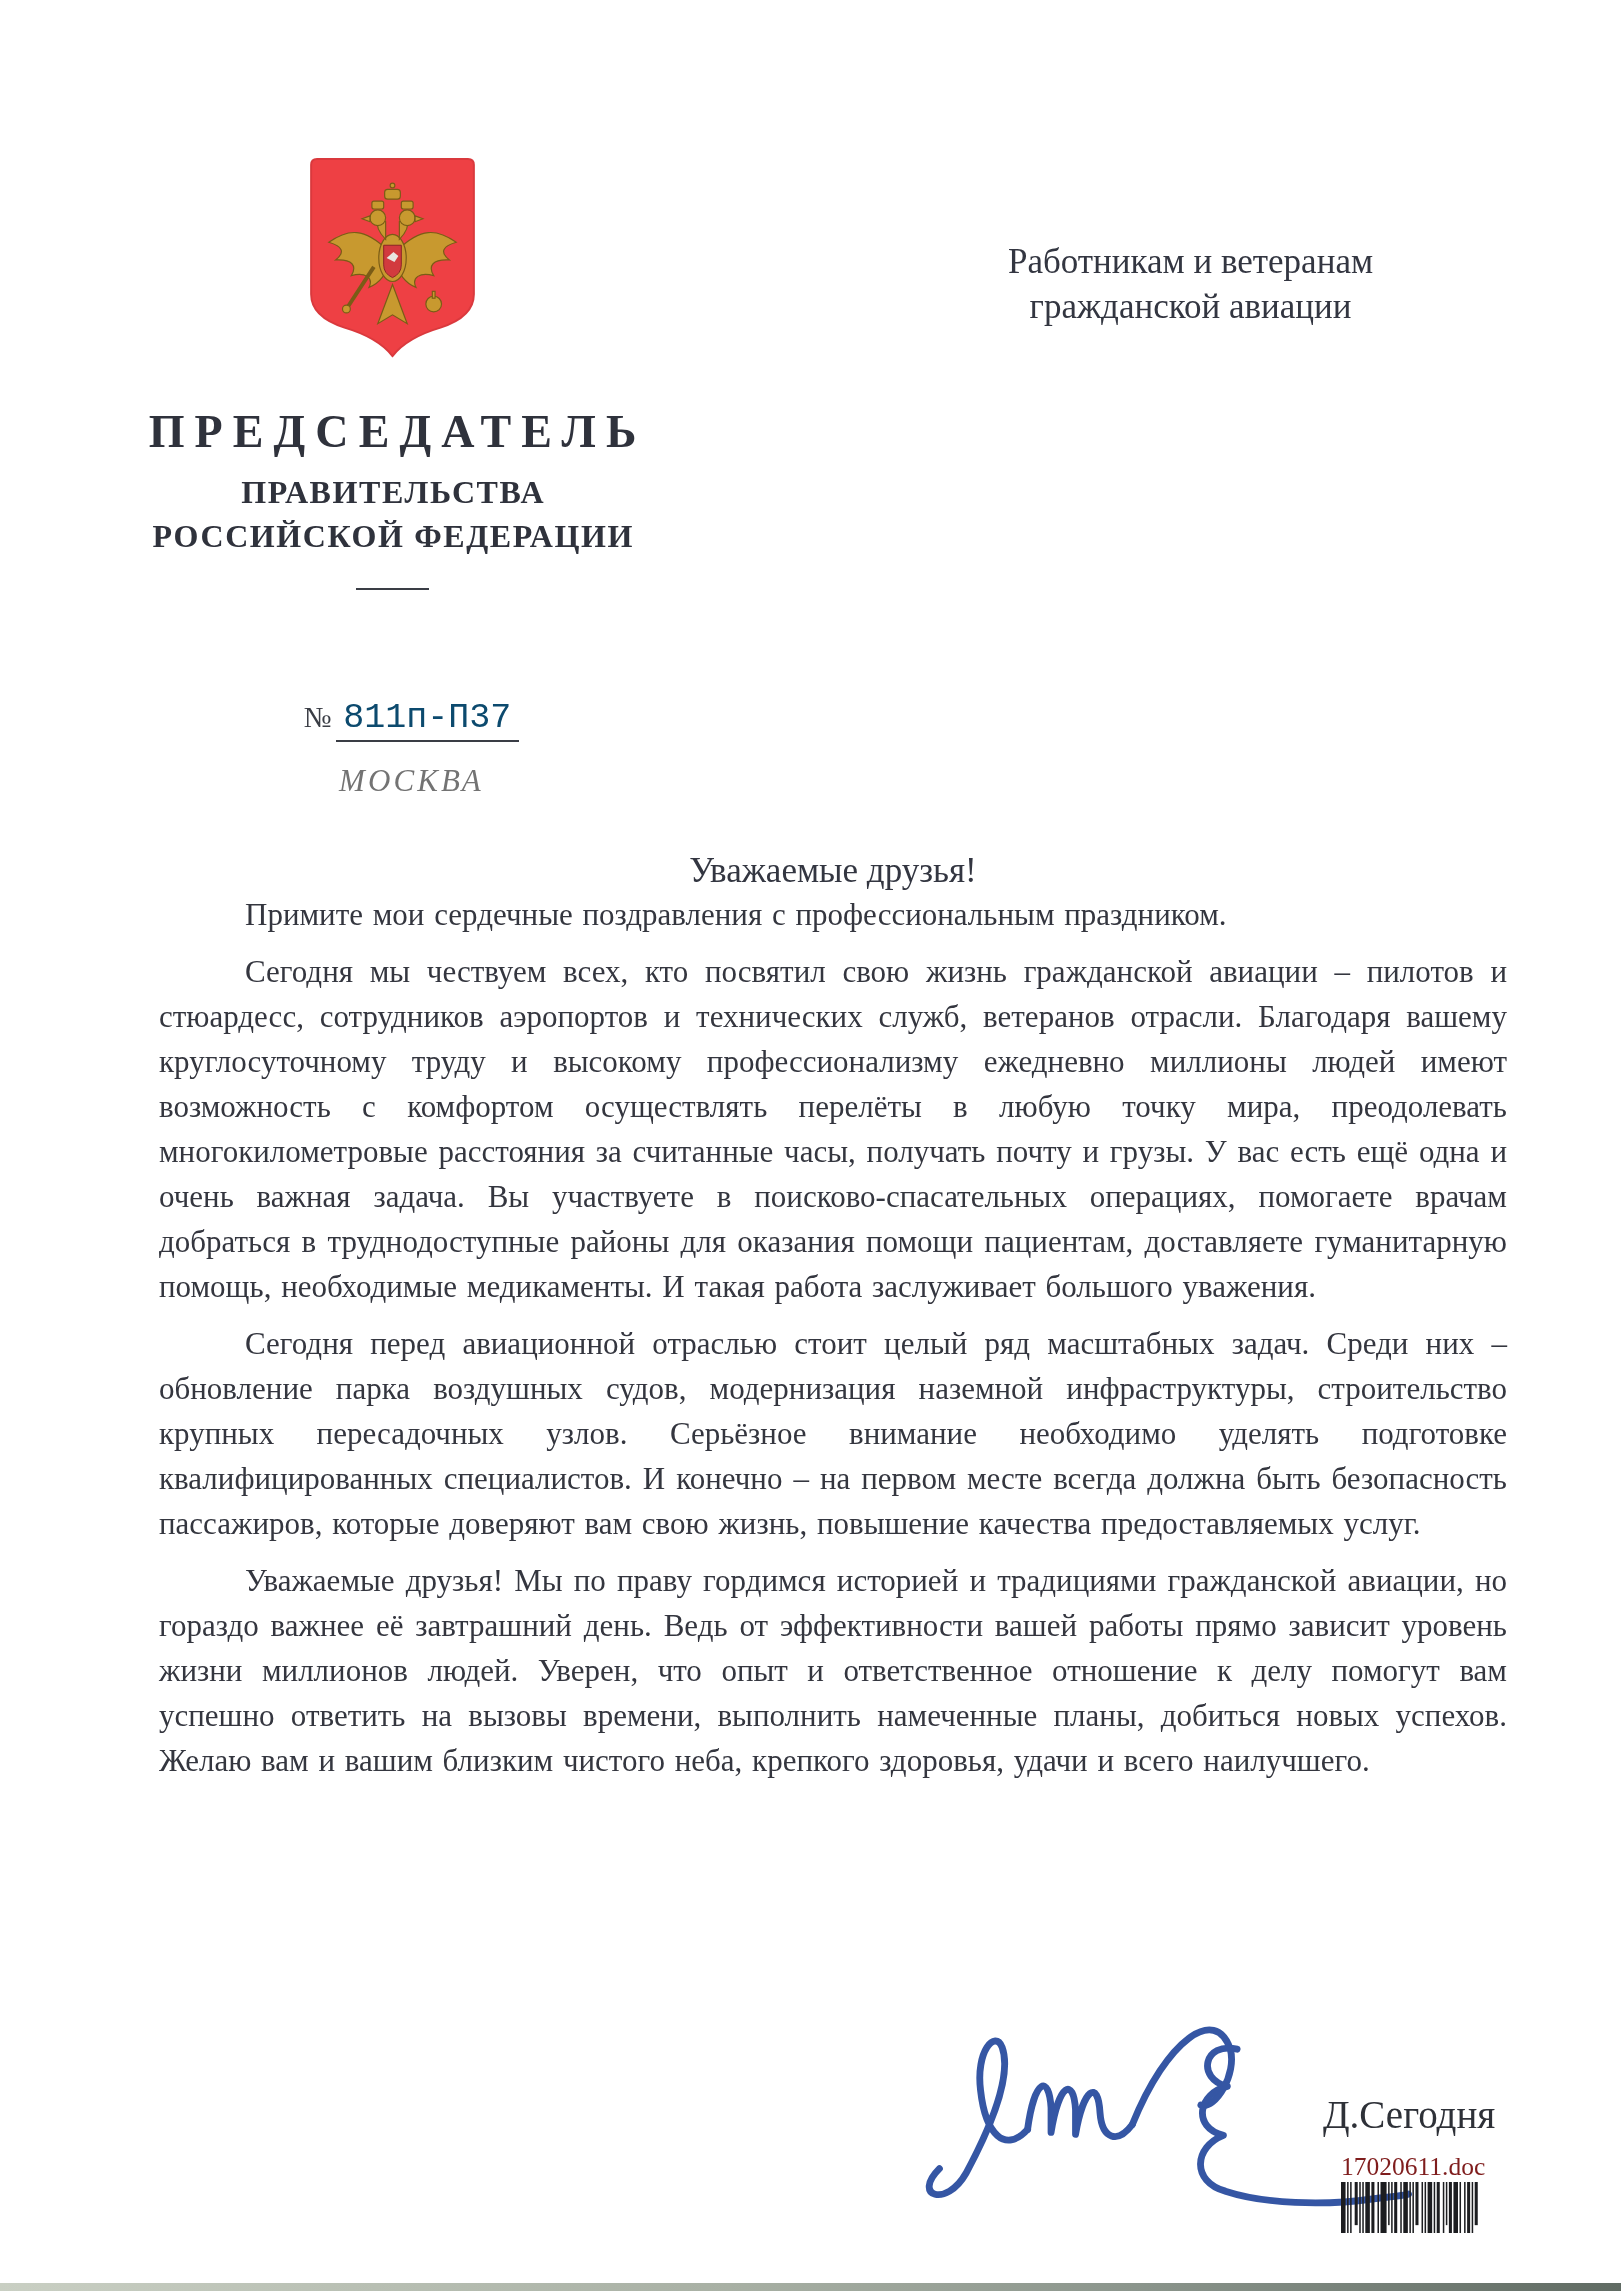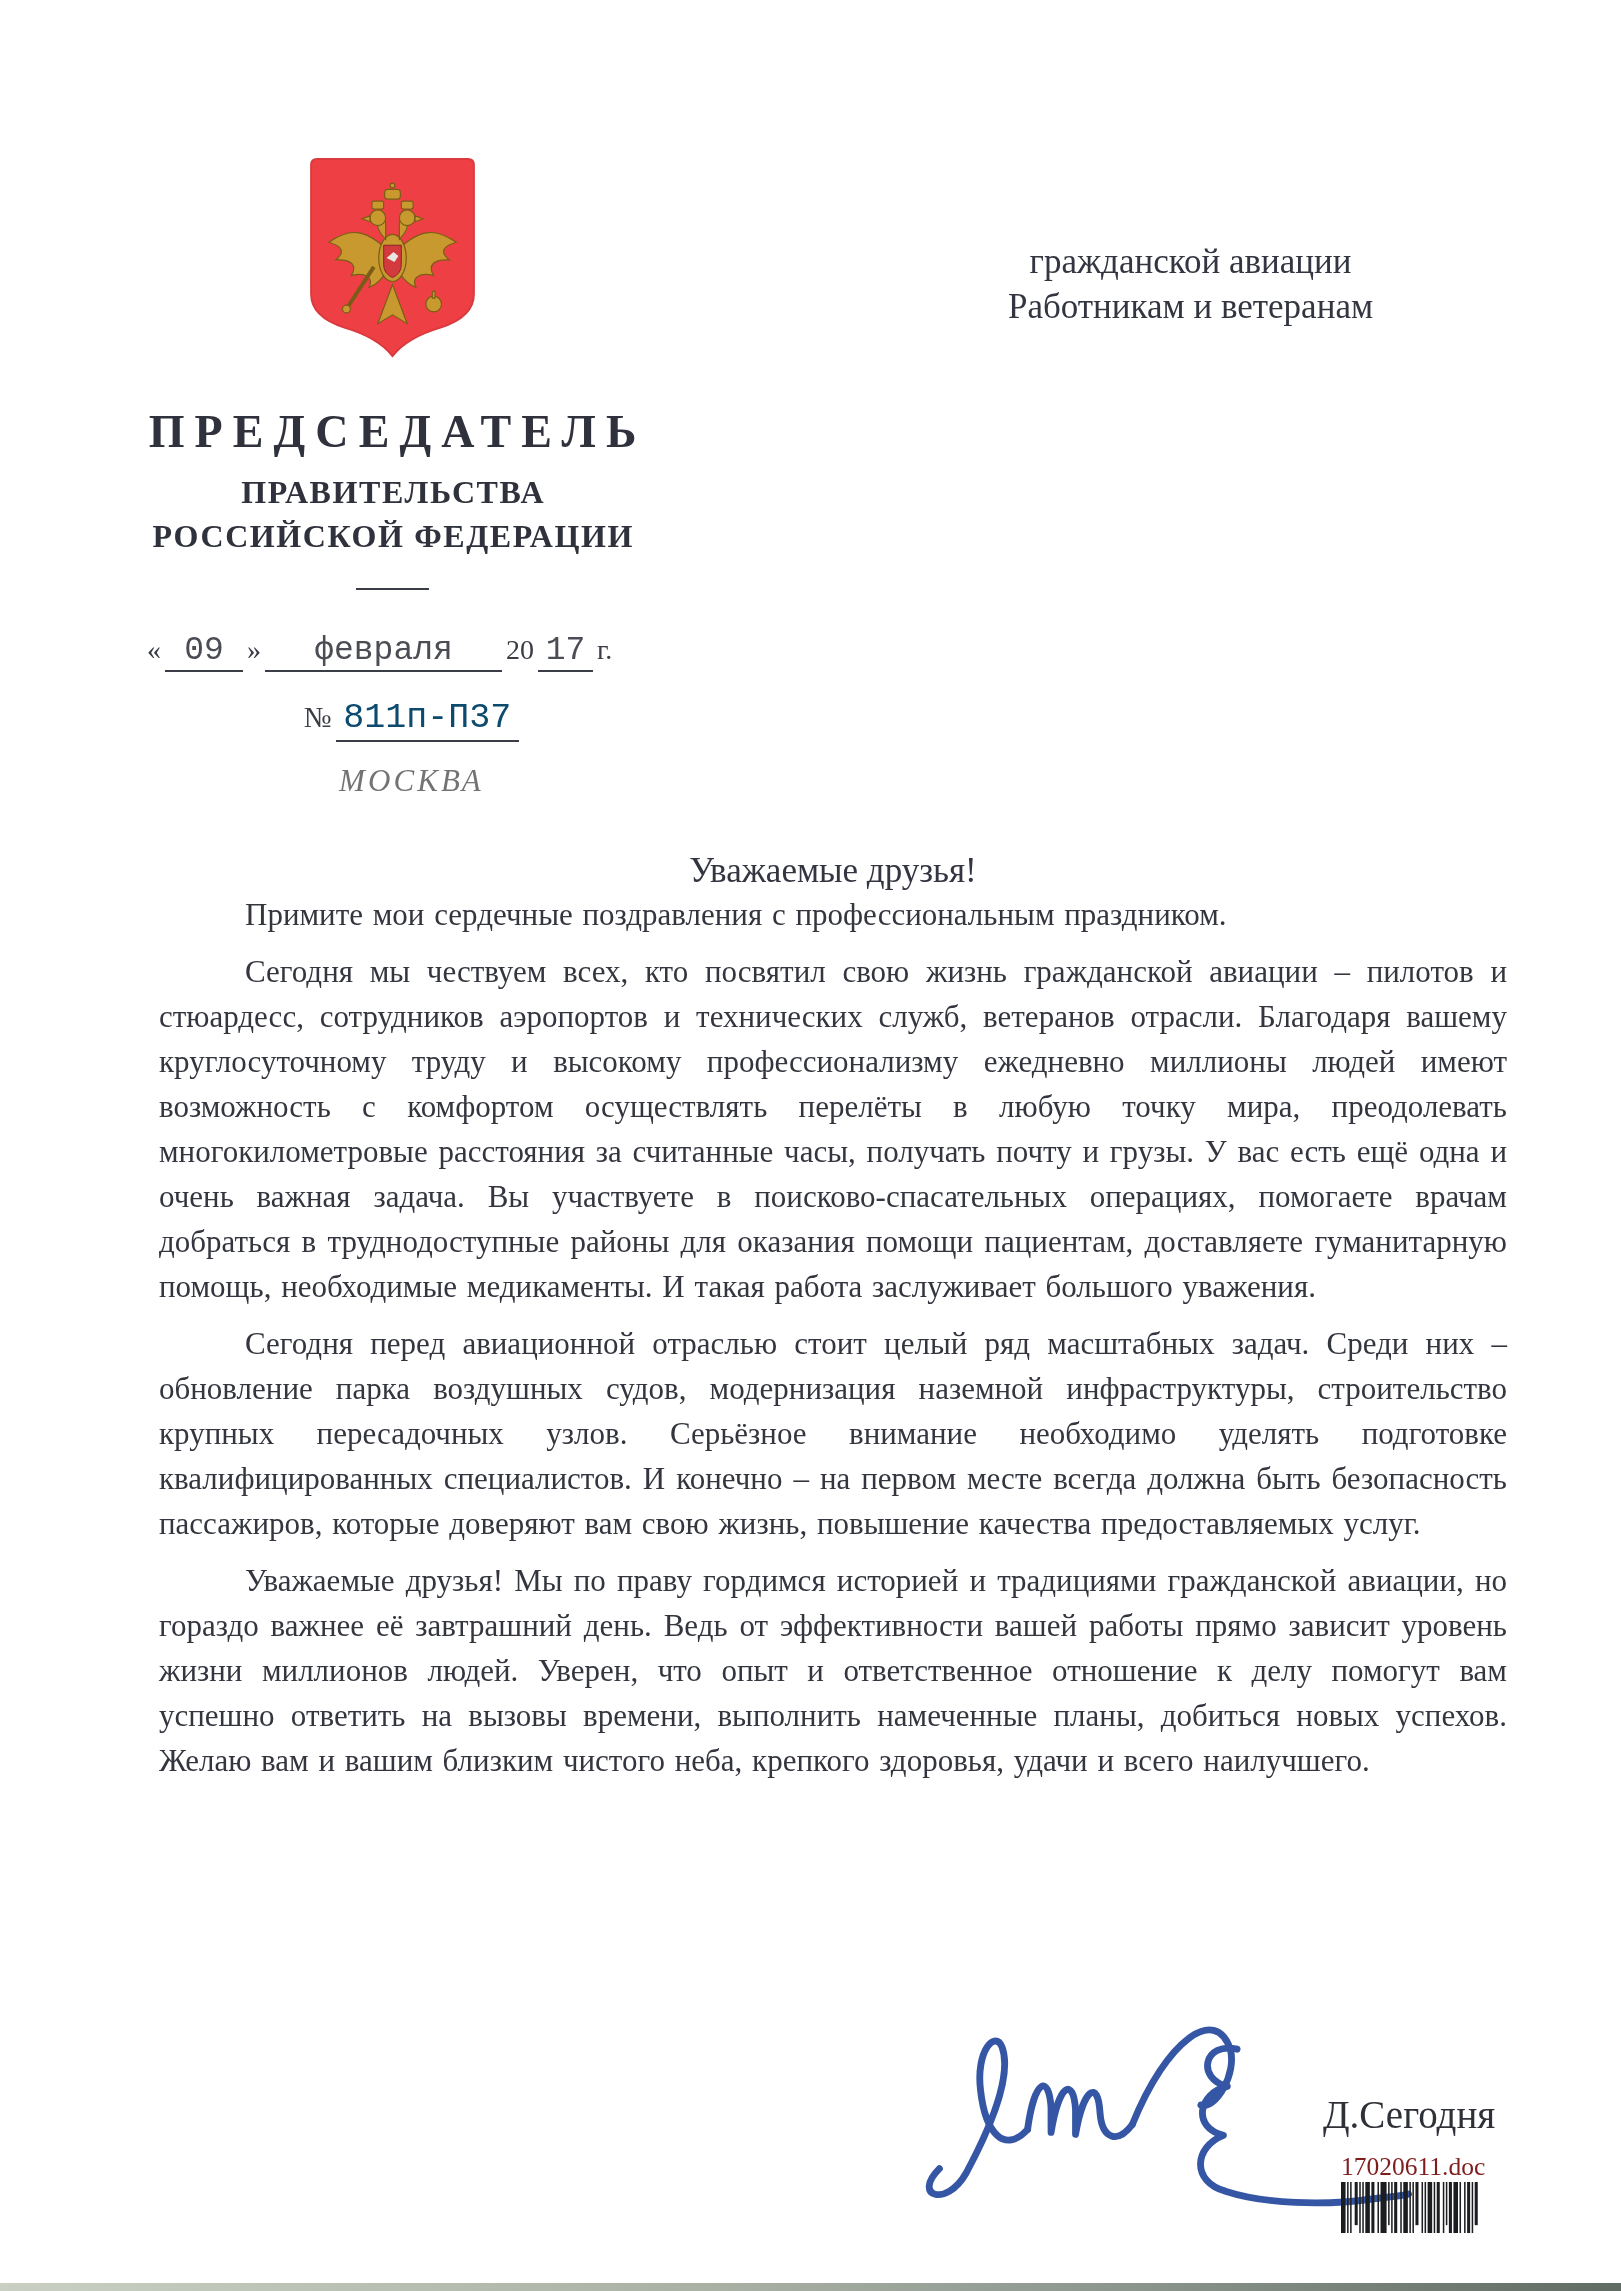--- a/index.html
+++ b/index.html
@@ -83,40 +83,31 @@
 
       <path d="M76 90 h18 v20 q0 9 -9 13 q-9 -4 -9 -13 Z" fill="#d23a3e" stroke="#8a2426" stroke-width="1"></path>
       <path d="M79 103 l7 -6 l5 4 l-4 6 z" fill="#e8e6e0" stroke="none"></path>
     </svg>
     <div class="lh-title1">ПРЕДСЕДАТЕЛЬ</div>
     <div class="lh-title2">ПРАВИТЕЛЬСТВА</div>
     <div class="lh-title3">РОССИЙСКОЙ ФЕДЕРАЦИИ</div>
     <div class="lh-divider"></div>
   </div>
 
-  <div class="dateline">
-    <span class="printed">«</span>
-    <span class="slot slot-day typed">09</span>
-    <span class="printed">»</span>
-    <span class="slot slot-month typed">февраля</span>
-    <span class="printed">20</span>
-    <span class="slot slot-year typed">17</span>
-    <span class="printed">г.</span>
-  </div>
 
   <div class="numline">
     <span class="no-sign">№</span>
     <span class="slot-number">811п-П37</span>
   </div>
 
   <div class="city">МОСКВА</div>
 
   <div class="recipient">
+    <div>Работникам и ветеранам</div>
     <div>гражданской авиации</div>
-    <div>Работникам и ветеранам</div>
   </div>
 
   <div class="salutation">Уважаемые друзья!</div>
 
   <div class="body-text">
       <p>Примите мои сердечные поздравления с профессиональным праздником.</p>
       <p>Сегодня мы чествуем всех, кто посвятил свою жизнь гражданской авиации – пилотов и стюардесс, сотрудников аэропортов и технических служб, ветеранов отрасли. Благодаря вашему круглосуточному труду и высокому профессионализму ежедневно миллионы людей имеют возможность с комфортом осуществлять перелёты в любую точку мира, преодолевать многокилометровые расстояния за считанные часы, получать почту и грузы. У вас есть ещё одна и очень важная задача. Вы участвуете в поисково-спасательных операциях, помогаете врачам добраться в труднодоступные районы для оказания помощи пациентам, доставляете гуманитарную помощь, необходимые медикаменты. И такая работа заслуживает большого уважения.</p>
       <p>Сегодня перед авиационной отраслью стоит целый ряд масштабных задач. Среди них – обновление парка воздушных судов, модернизация наземной инфраструктуры, строительство крупных пересадочных узлов. Серьёзное внимание необходимо уделять подготовке квалифицированных специалистов. И конечно – на первом месте всегда должна быть безопасность пассажиров, которые доверяют вам свою жизнь, повышение качества предоставляемых услуг.</p>
       <p>Уважаемые друзья! Мы по праву гордимся историей и традициями гражданской авиации, но гораздо важнее её завтрашний день. Ведь от эффективности вашей работы прямо зависит уровень жизни миллионов людей. Уверен, что опыт и ответственное отношение к делу помогут вам успешно ответить на вызовы времени, выполнить намеченные планы, добиться новых успехов. Желаю вам и вашим близким чистого неба, крепкого здоровья, удачи и всего наилучшего.</p>
     </div>

